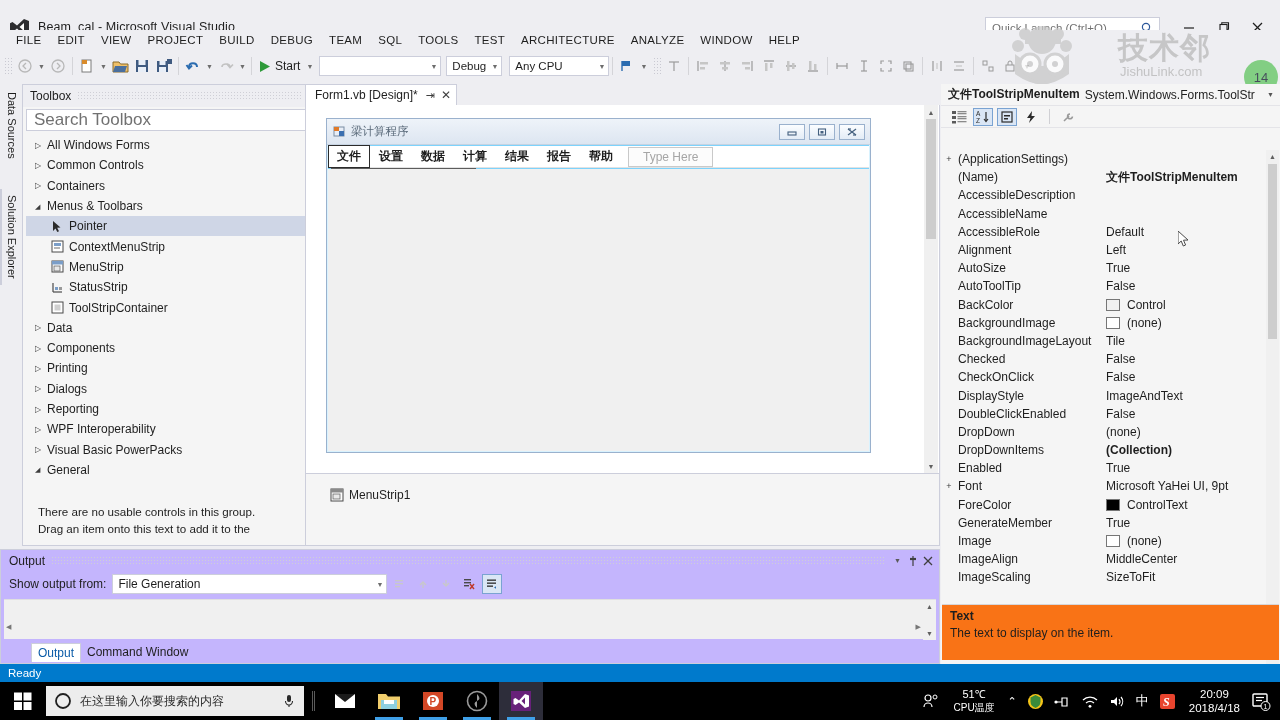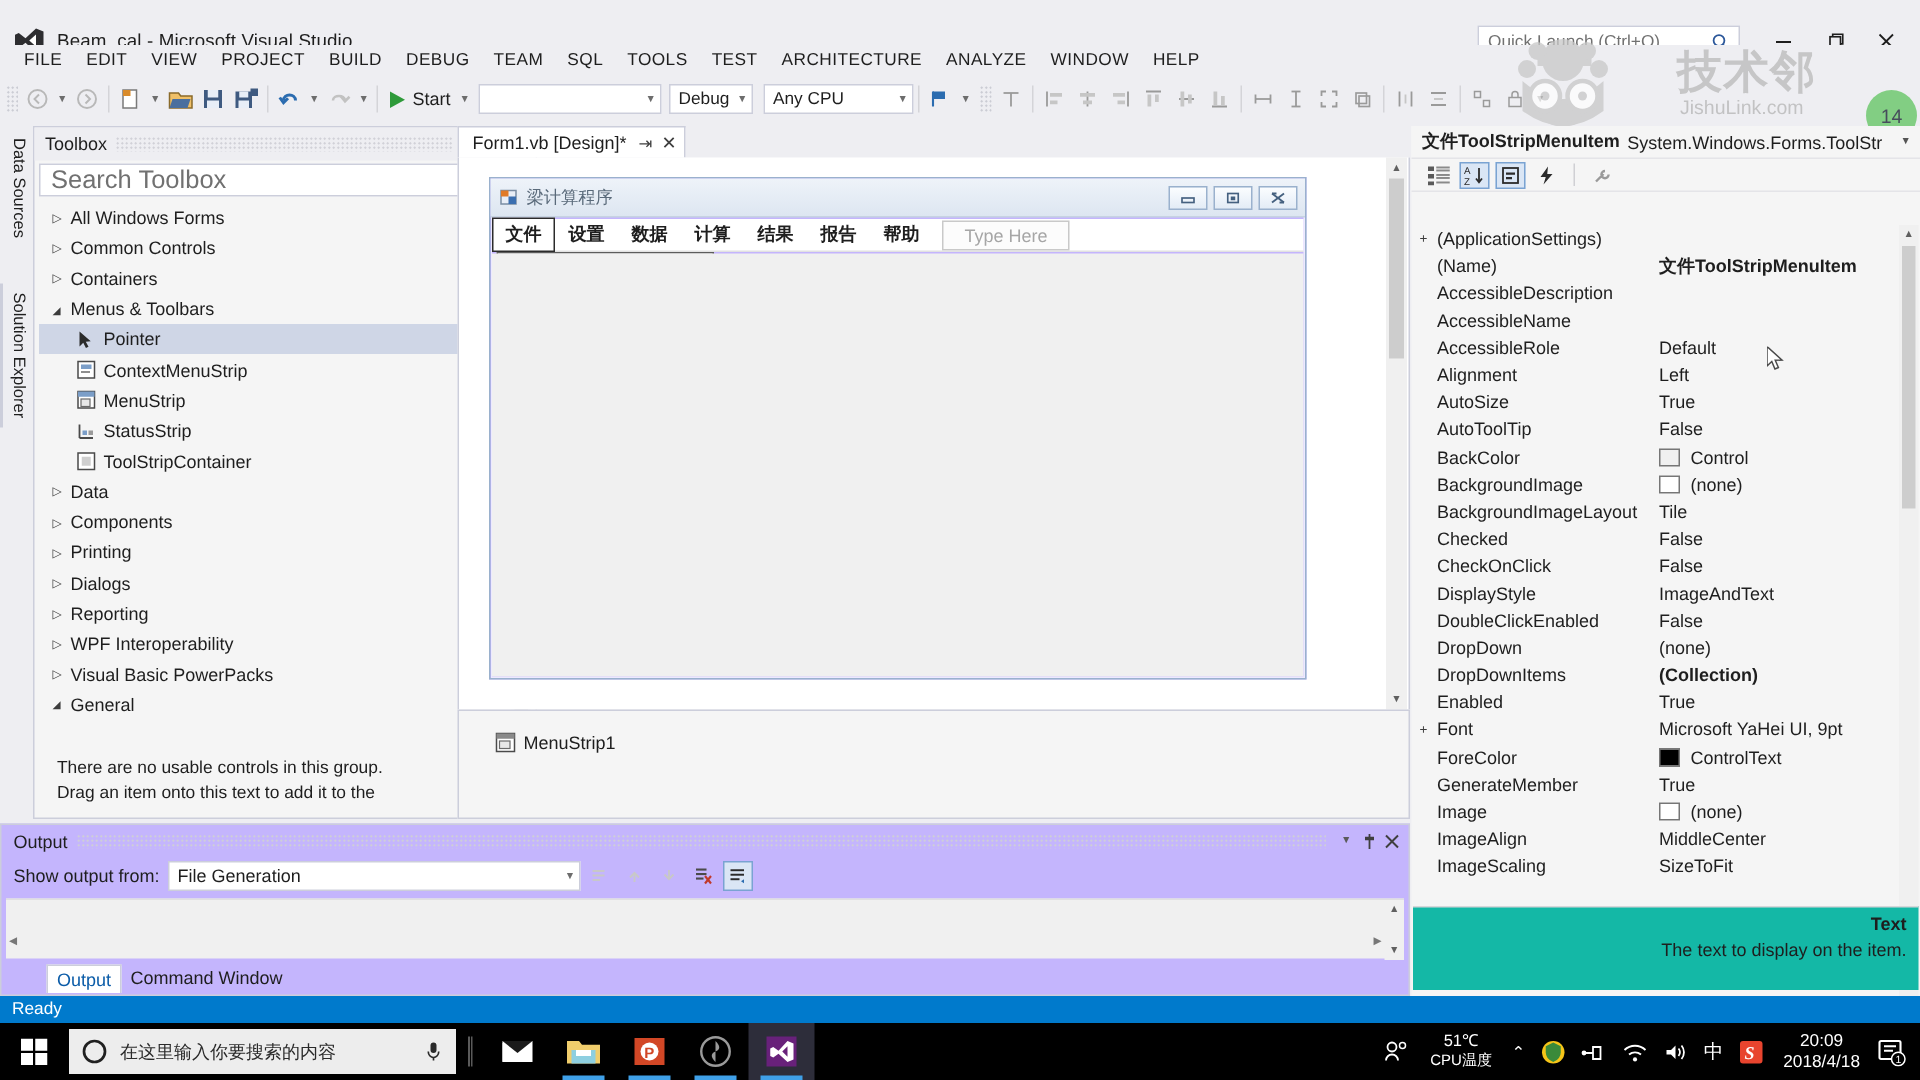--- a/index.html
+++ b/index.html
@@ -127,21 +127,21 @@
   .doc-tab .pin { margin-left: 8px; color: #3f3f3f; font-size: 11px; }
   .doc-tab .clo { margin-left: 6px; color: #3f3f3f; font-size: 12px; }
   .designer {
     position: absolute; left: 305px; top: 105px; width: 635px; height: 368px;
     background: #fff; border-left: 1px solid #cccedb; border-right: 1px solid #cccedb;
   }
   .des-scroll-v { position: absolute; right: 1px; top: 0; width: 14px; height: 368px; background: #f0f0f0; }
   .des-scroll-v .thumb { position: absolute; left: 2px; top: 14px; width: 10px; height: 120px; background: #cdcdcd; }
   .form-win {
     position: absolute; left: 20px; top: 13px; width: 545px; height: 335px;
-    background: #c4b5fd; border: 1px solid #9ab1cd;
+    background: #7dd3fc; border: 1px solid #9ab1cd;
     box-shadow: 0 0 0 1px rgba(255,255,255,.7) inset;
   }
   .form-cap {
     height: 26px; background: linear-gradient(#eef3f9, #dde6f1);
     display: flex; align-items: center; padding: 0 3px 0 6px; border-bottom: 1px solid #c6d3e2;
   }
   .form-cap-title { font-size: 11.5px; color: #5a6a7a; margin-left: 5px; }
   .fcbtns { margin-left: auto; display: flex; gap: 4px; padding-right: 2px; }
   .fcbtn { width: 26px; height: 16px; border: 1px solid #9ab1cd; background: linear-gradient(#fbfdff,#e3ecf6);
     display: flex; align-items: center; justify-content: center; }
@@ -186,21 +186,21 @@
   .pbtn.on { border: 1px solid #7aa3d2; background: #dae6f5; }
   .props-grid { position: absolute; left: 1px; top: 66px; right: 1px; height: 523px; background: #f5f5f5; overflow: hidden; }
   .prow { height: 18.2px; display: flex; align-items: center; font-size: 12px; color: #1e1e1e; }
   .prow .exp { width: 14px; text-align: center; font-size: 9px; color: #3b3b3b; }
   .prow .pname { width: 150px; padding-left: 2px; white-space: nowrap; overflow: hidden; }
   .prow .pval { flex: 1; display: flex; align-items: center; }
   .prow .pval.bold { font-weight: bold; }
   .swatch { width: 14px; height: 12px; border: 1px solid #767676; margin-right: 7px; display: inline-block; }
   .props-scroll { position: absolute; right: 1px; top: 66px; width: 13px; height: 523px; background: #f0f0f0; }
   .props-scroll .thumb { position: absolute; left: 2px; top: 14px; width: 9px; height: 175px; background: #cdcdcd; }
-  .props-desc { position: absolute; left: 1px; bottom: 4px; right: 1px; height: 56px; background: #14b8a6; border-top: 1px solid #d6d6d9; padding: 4px 8px; text-align: right; }
+  .props-desc { position: absolute; left: 1px; bottom: 4px; right: 1px; height: 56px; background: #f97316; border-top: 1px solid #d6d6d9; padding: 4px 8px; }
   .props-desc .h { font-size: 12px; color: #1e1e1e; font-weight: bold; }
   .props-desc .d { font-size: 12px; color: #1e1e1e; margin-top: 3px; }
   .cursor-arrow { position: absolute; left: 1178px; top: 231px; }
 
   
   .output { position: absolute; left: 0px; top: 549px; width: 940px; height: 115px; background: #c4b5fd; border: 1px solid #cccedb; }
   .out-head { height: 21px; display: flex; align-items: center; padding: 0 4px 0 8px; }
   .out-bar { height: 26px; display: flex; align-items: center; padding-left: 8px; }
   .out-bar .lbl { font-size: 12px; color: #1e1e1e; }
   .out-combo { margin-left: 6px; width: 275px; height: 20px; background: #fff; border: 1px solid #cccedb;

